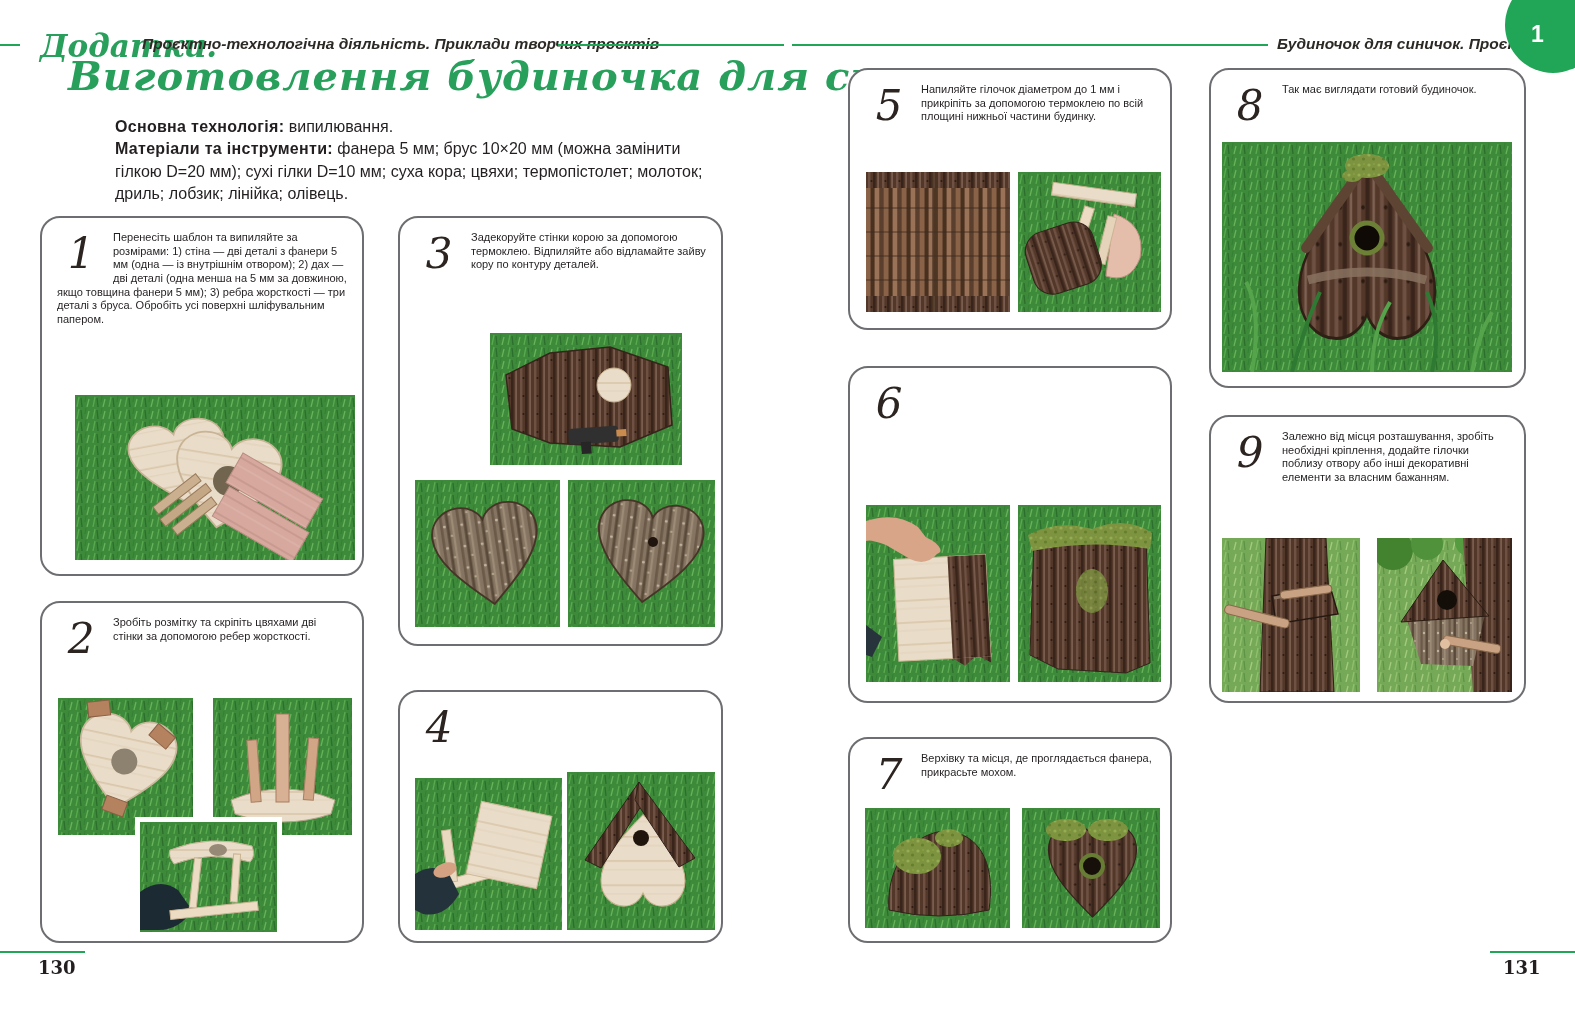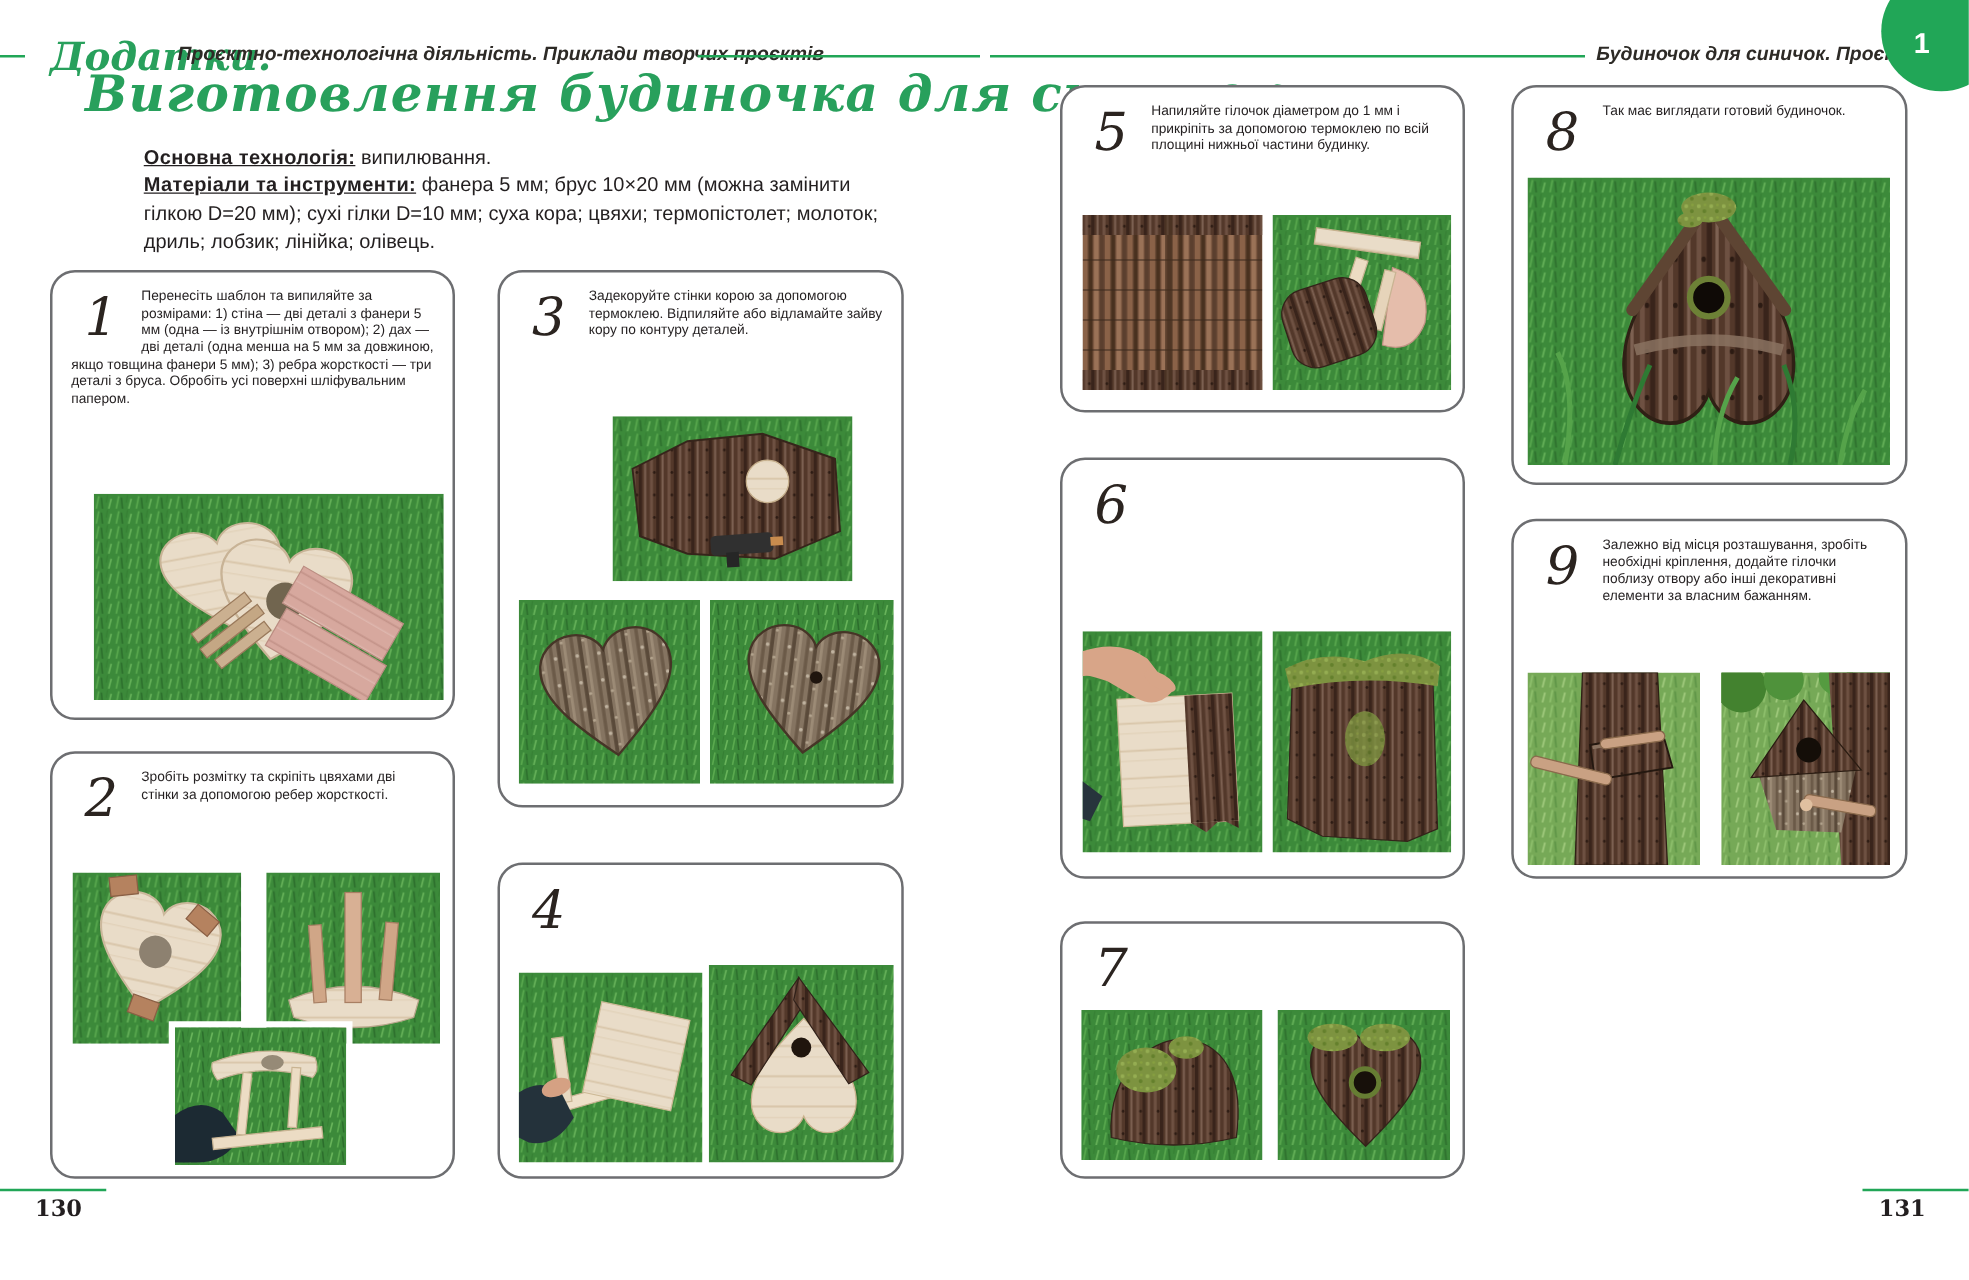--- a/index.html
+++ b/index.html
@@ -7,21 +7,21 @@
     width:1575px;height:1024px;position:relative;overflow:hidden;
     background:#ffffff;color:#231f20;
     font-family:"Liberation Sans", sans-serif;
   }
   .rule{position:absolute;height:2px;background:#21a657;}
   .script{font-family:"DejaVu Serif", serif;font-style:italic;color:#28a05c;}
   .runhead{position:absolute;font-size:15.5px;font-style:italic;font-weight:bold;color:#2d2a26;}
   #section-label{position:absolute;left:40px;top:28px;font-size:31px;font-weight:bold;}
   #main-title{position:absolute;left:68px;top:52px;font-size:40px;font-weight:bold;letter-spacing:1px;white-space:nowrap;}
   #intro{position:absolute;left:115px;top:116px;width:600px;font-size:16px;line-height:1.4;}
-  #intro b{letter-spacing:.3px;text-decoration:underline;}
+  #intro b{letter-spacing:.3px;}
   .stepbox{position:absolute;background:#fff;border:2px solid #6d6e71;border-radius:20px;box-sizing:border-box;padding:13px 15px 12px 15px;}
   .stepnum{
     float:left;width:44px;text-align:center;
     font-family:"DejaVu Serif", serif;font-style:italic;
     font-size:42px;line-height:.9;color:#2b2420;margin:4px 10px 2px 2px;
   }
   .steptext{font-size:11px;line-height:1.24;color:#231f20;}
   .photo{position:absolute;display:block;}
   .photo.bordered{border:5px solid #fff;}
   #project-tab{
@@ -246,20 +246,21 @@
   <svg class="photo" style="left:168px;top:137px;width:143px;height:177px;" viewBox="0 0 143 177" preserveAspectRatio="none">
     <rect width="143" height="177" fill="url(#grass)"></rect>
     <polygon points="16,34 128,30 132,158 108,168 40,164 12,150" fill="url(#bark)" stroke="#33231a"></polygon>
     <path d="M10 30 Q40 14 74 24 Q108 10 134 28 L132 44 Q72 34 14 46 Z" fill="url(#moss)"></path>
     <ellipse cx="74" cy="86" rx="16" ry="22" fill="url(#moss)" opacity=".8"></ellipse>
   </svg>
 </div>
 
 <div class="stepbox" style="left:848px;top:737px;width:324px;height:206px;">
   <div class="stepnum">7</div>
+  <div class="steptext">Верхівку та місця, де проглядається фанера, прикрасьте мохом.</div>
   <svg class="photo" style="left:15px;top:69px;width:145px;height:120px;" viewBox="0 0 145 120" preserveAspectRatio="none">
     <rect width="145" height="120" fill="url(#grass)"></rect>
     <path d="M24 102 C20 48 60 18 88 24 C118 30 130 60 124 102 Q74 114 24 102 Z" fill="url(#bark)" stroke="#33231a"></path>
     <ellipse cx="52" cy="48" rx="24" ry="18" fill="url(#moss)"></ellipse>
     <ellipse cx="84" cy="30" rx="14" ry="9" fill="url(#moss)"></ellipse>
   </svg>
   <svg class="photo" style="left:172px;top:69px;width:138px;height:120px;" viewBox="0 0 138 120" preserveAspectRatio="none">
     <rect width="138" height="120" fill="url(#grass)"></rect>
     <use href="#hrt" transform="translate(18,6) scale(1.05,1.12)" fill="url(#bark)" stroke="#33231a"></use>
     <ellipse cx="44" cy="22" rx="20" ry="11" fill="url(#moss)"></ellipse>
@@ -310,15 +311,15 @@
     <polygon points="86,0 135,0 135,154 96,154" fill="url(#bark)"></polygon>
     <polygon points="30,82 108,76 96,128 44,126" fill="url(#barkgray)"></polygon>
     <polygon points="66,22 24,84 112,78" fill="url(#bark)" stroke="#2a1c12"></polygon>
     <circle cx="70" cy="62" r="10" fill="#140e08"></circle>
     <rect x="66" y="102" width="58" height="9" rx="4" fill="#c9a183" stroke="#8a6a4c" transform="rotate(10 95 106)"></rect>
     <circle cx="68" cy="106" r="5" fill="#e0c0a0"></circle>
   </svg>
 </div>
 
 <div class="rule" style="left:0;top:951px;width:85px;"></div>
-<div class="pagenum" style="left:28px;top:957px;">130</div>
+<div class="pagenum" style="left:38px;top:957px;">130</div>
 <div class="rule" style="left:1490px;top:951px;width:85px;"></div>
 <div class="pagenum" style="left:1503px;top:957px;">131</div>
 
 </body></html>

